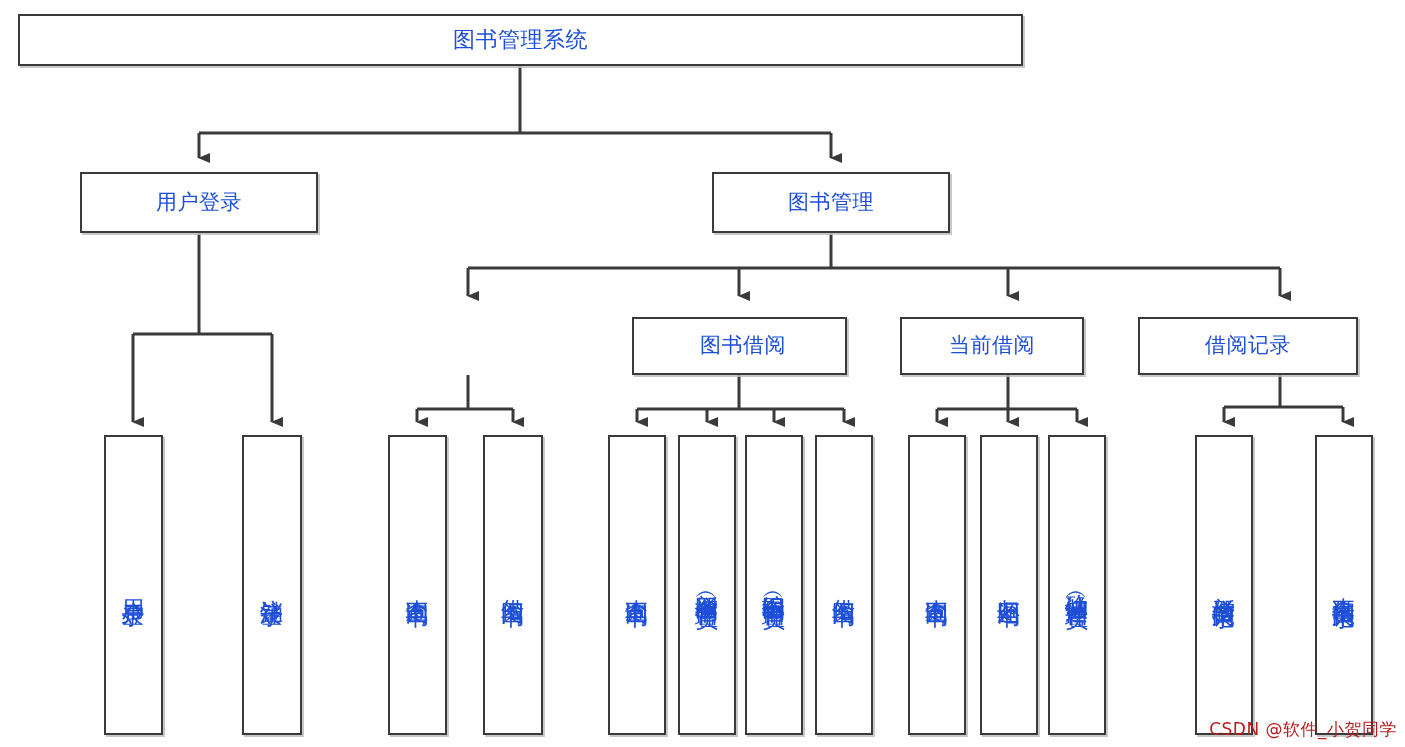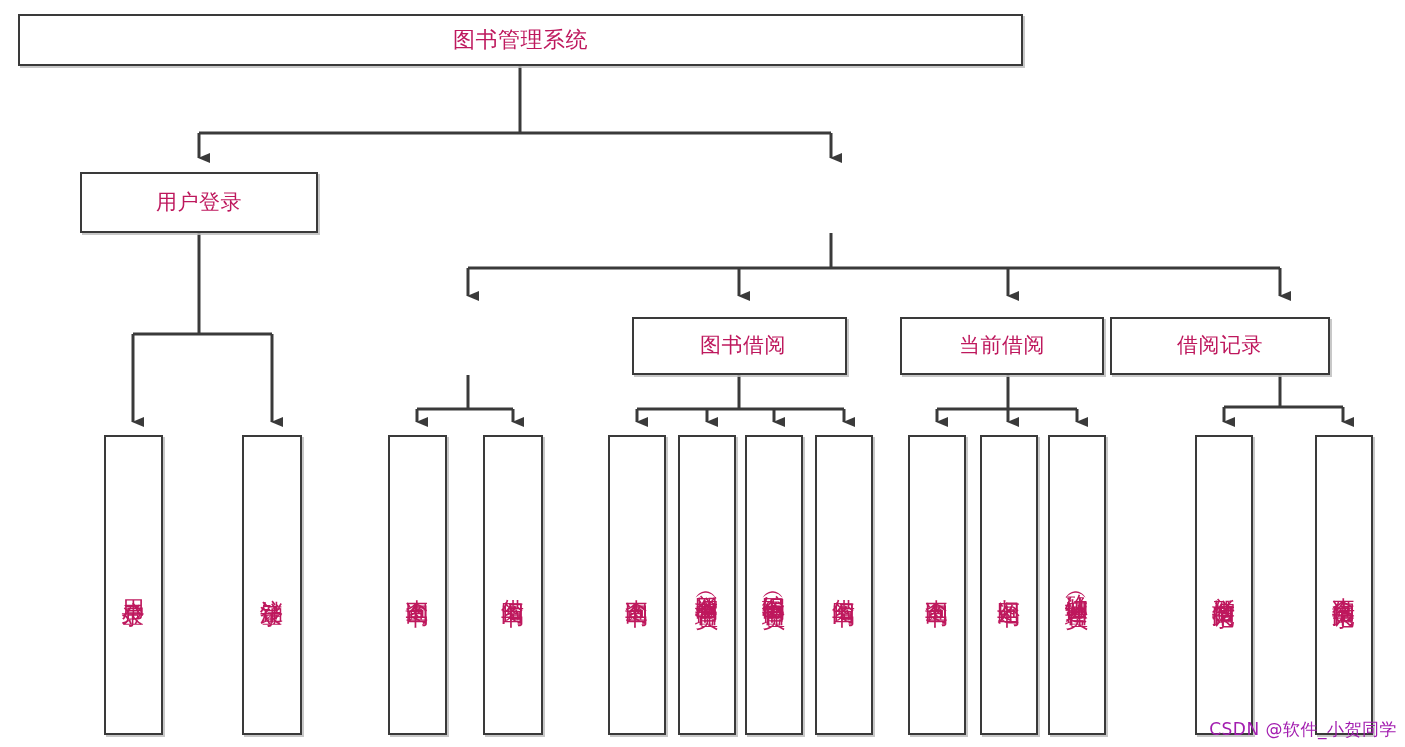--- a/index.html
+++ b/index.html
@@ -34,21 +34,21 @@
     box-shadow: 2px 2px 0 0 rgba(190,190,190,0.85);
     display: flex;
     align-items: center;
     justify-content: center;
     color: #2b2b2b;
   }
   .node .label {
     display: block;
     text-align: center;
     line-height: 1.22;
-    color: #be185d;
+    color: #1d4ed8;
   }
   
   .node.h .label {
     font-size: 21px;
     letter-spacing: 0.5px;
     white-space: nowrap;
   }
   .node.root .label {
     font-size: 22px;
   }
@@ -65,21 +65,21 @@
     line-height: 1.05;
     letter-spacing: 2px;
     max-height: 100%;
   }
   
   #watermark {
     position: absolute;
     right: 8px;
     bottom: 6px;
     font-size: 17px;
-    color: #a21caf;
+    color: #b91c1c;
     letter-spacing: 0.5px;
     white-space: nowrap;
     user-select: none;
   }
 </style>
 </head>
 <body>
 
 <div id="canvas">
 
@@ -134,31 +134,34 @@
   </svg>
 
   <div class="node h root" style="left:18px; top:14px; width:1005px; height:52px;">
     <span class="label">图书管理系统</span>
   </div>
 
   <div class="node h" style="left:80px; top:172px; width:238px; height:61px;">
     <span class="label">用户登录</span>
   </div>
 
+  <div class="node h" style="left:712px; top:172px; width:238px; height:61px;">
+    <span class="label">图书管理</span>
+  </div>
 
 
   <div class="node h" style="left:632px; top:317px; width:215px; height:58px;padding-left:7px;">
     <span class="label">图书借阅</span>
   </div>
 
-  <div class="node h" style="left:900px; top:317px; width:204px; height:58px;font-family:Liberation Serif, serif;">
+  <div class="node h" style="left:900px; top:317px; width:184px; height:58px;font-family:Liberation Serif, serif;">
     <span class="label">当前借阅</span>
   </div>
 
-  <div class="node h" style="left:1110px; top:317px; width:220px; height:58px;">
+  <div class="node h" style="left:1138px; top:317px; width:220px; height:58px;">
     <span class="label">借阅记录</span>
   </div>
 
   <div class="node v" style="left:104px; top:435px; width:59px; height:300px;">
     <span class="label">用户登录</span>
   </div>
 
   <div class="node v" style="left:242px; top:435px; width:60px; height:300px;">
     <span class="label">注销登录</span>
   </div>

